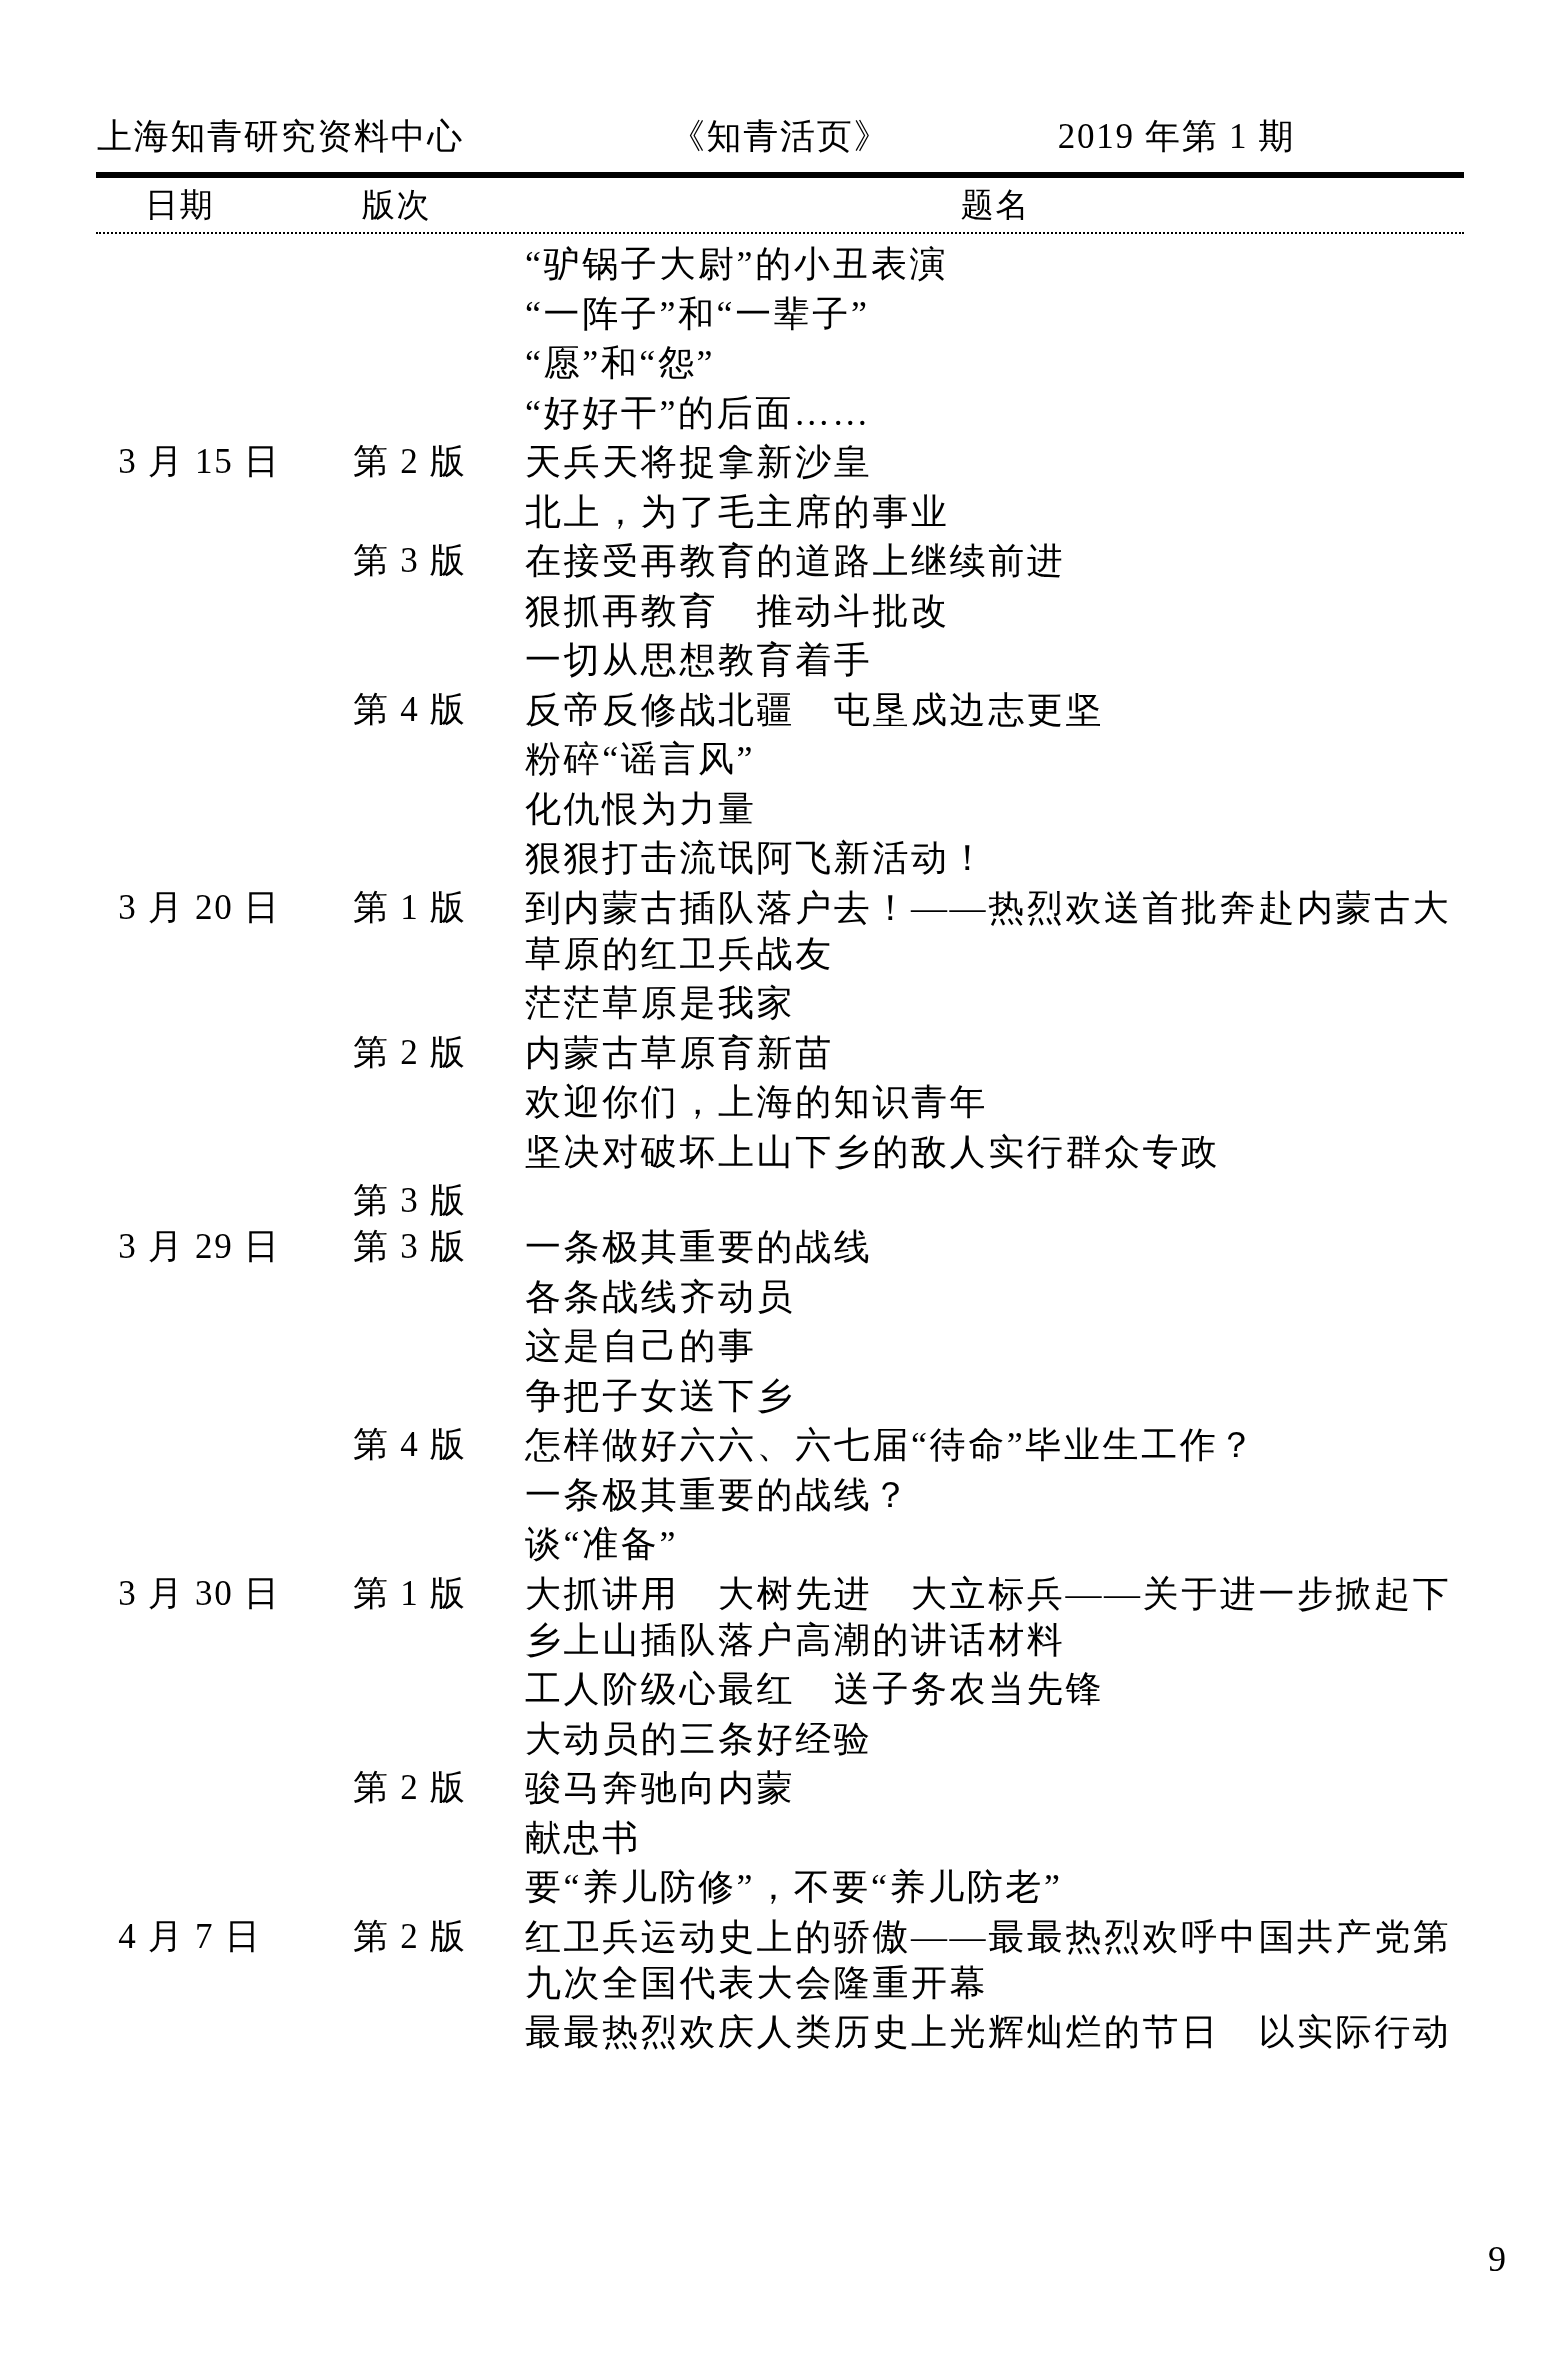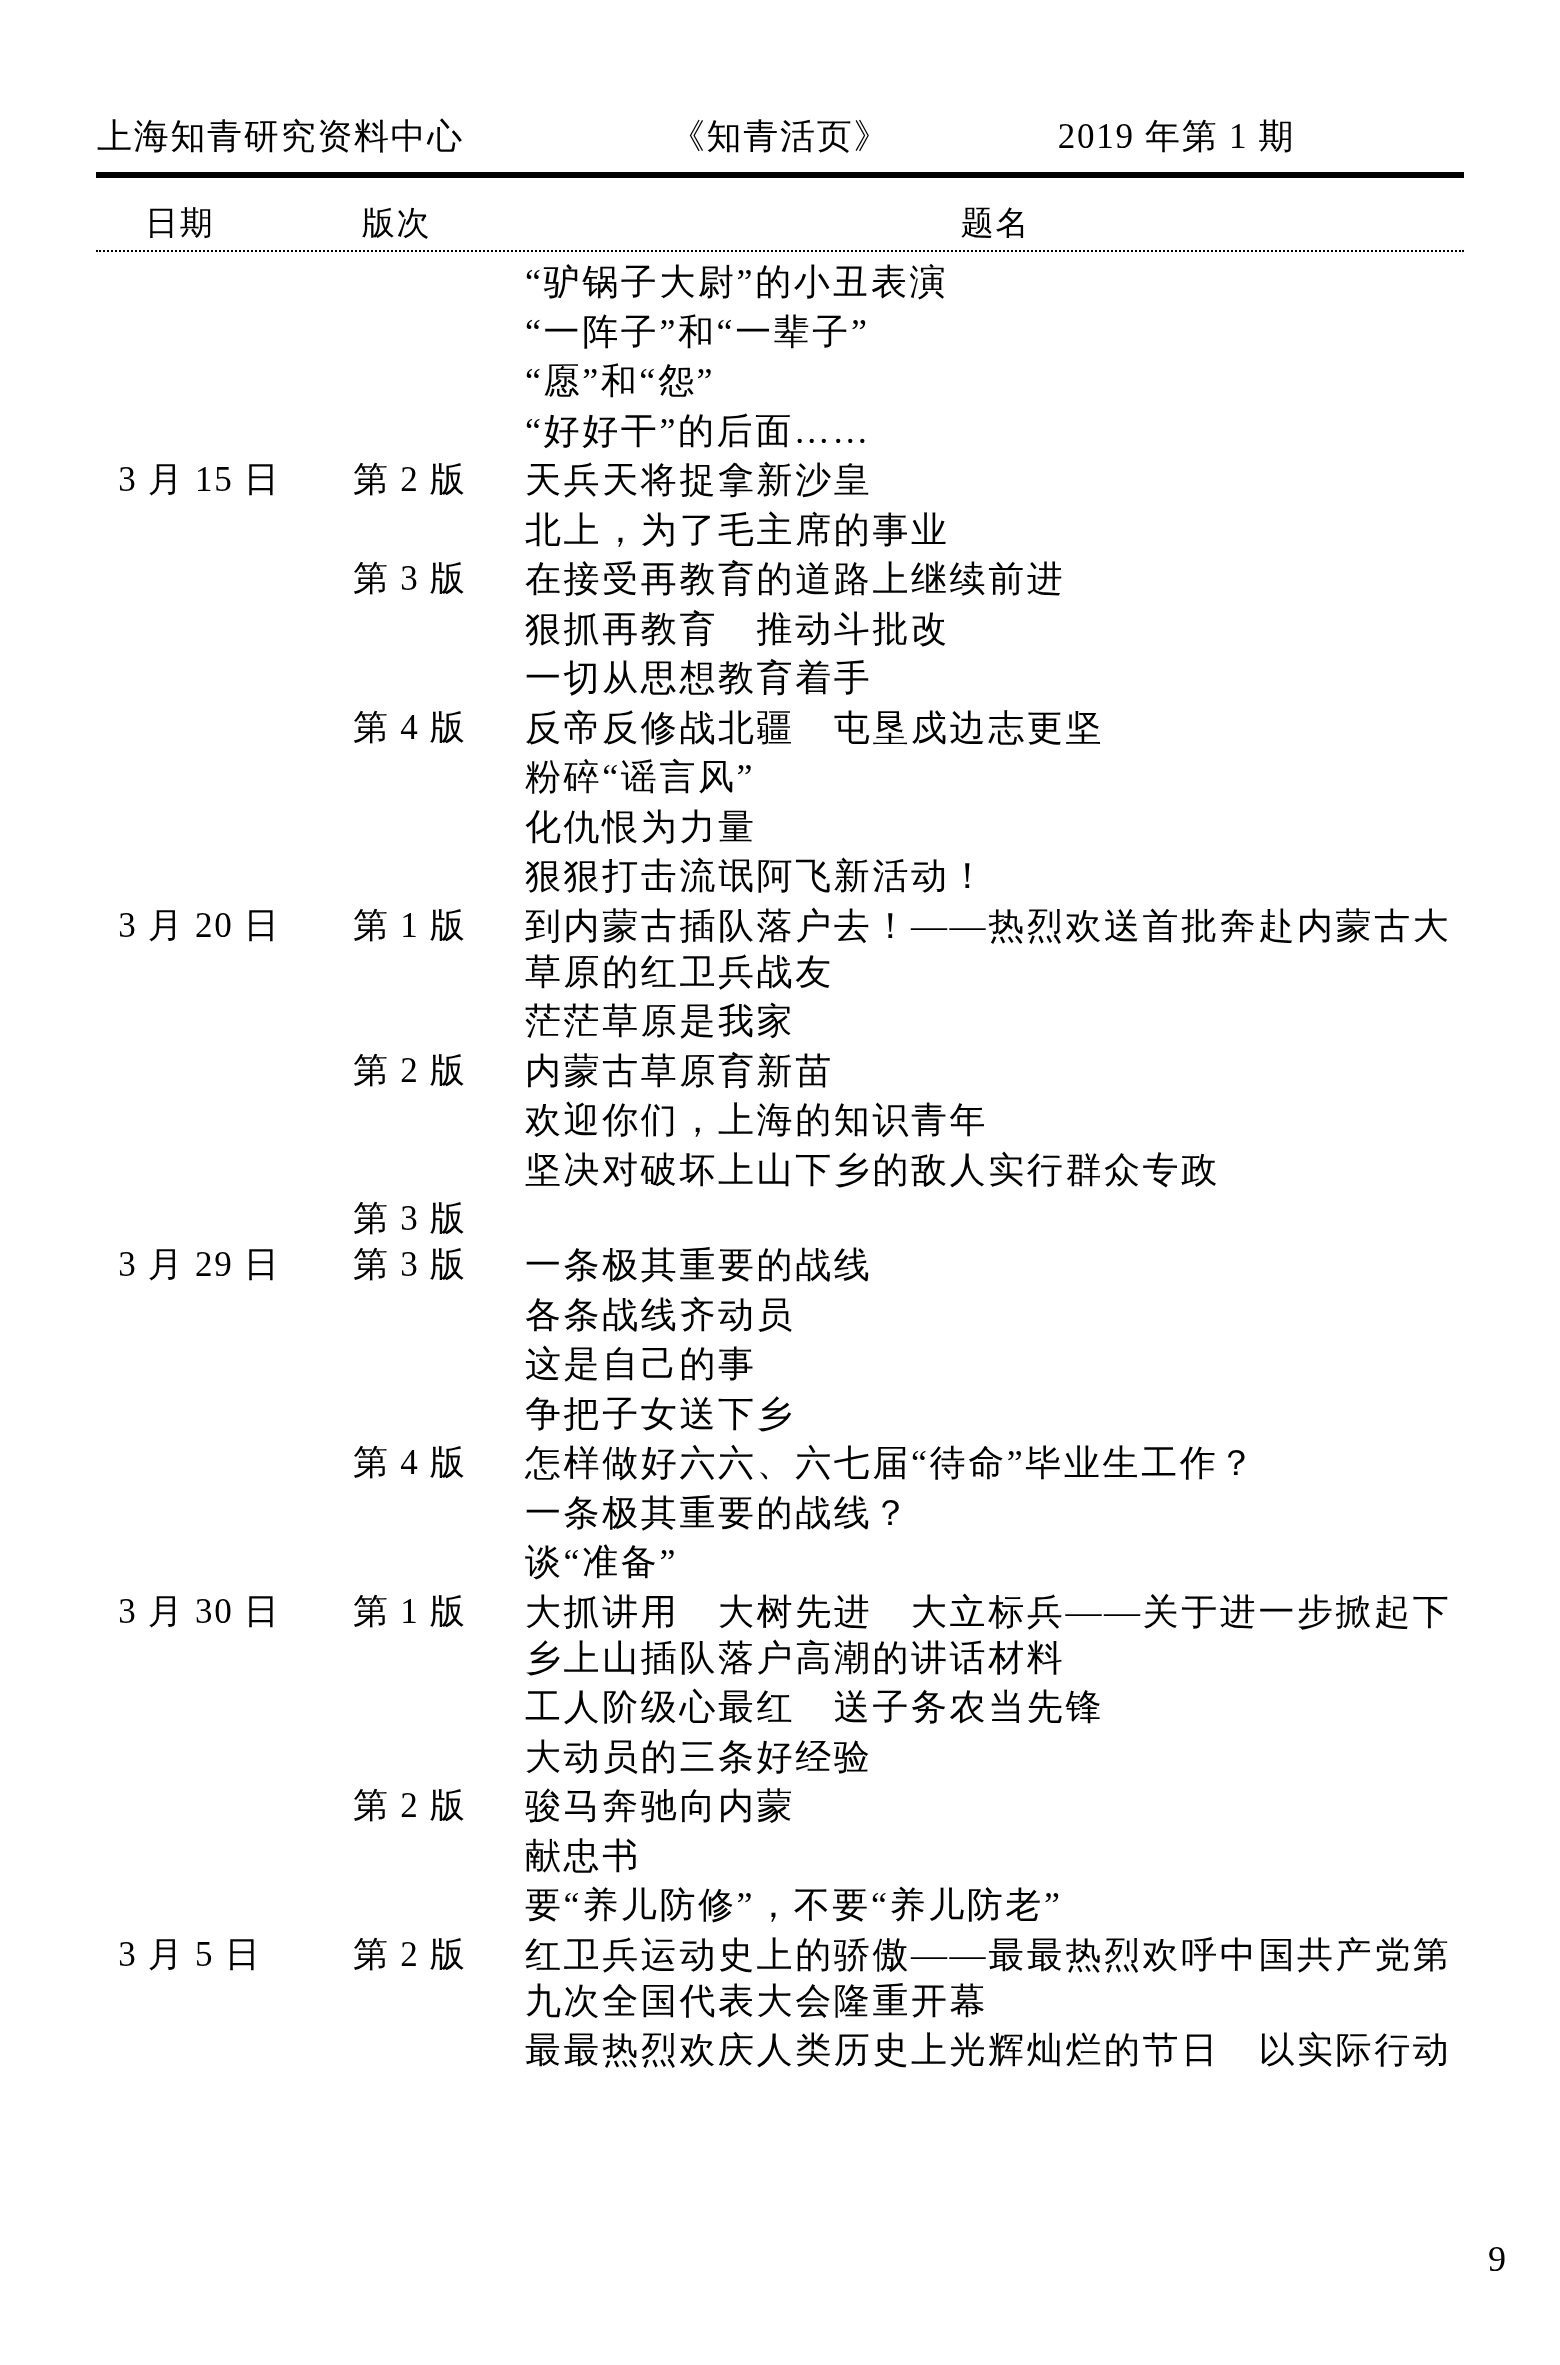--- a/index.html
+++ b/index.html
@@ -25,21 +25,21 @@
   }
   .hdr .h-left  { flex: 1 1 0; text-align: left; }
   .hdr .h-center{ flex: 0 0 auto; text-align: center; }
   .hdr .h-right { flex: 1 1 0; text-align: center; }
   .rule-thick {
     margin: 15.6px 96px 0 96px;
     height: 6px;
     background: #000;
   }
   .colheads {
-    margin: 26px 0 0 113px;
+    margin: 8px 0 0 113px;
     display: grid;
     grid-template-columns: 240px 172px 941px;
     font-size: 33px;
     line-height: 38px;
     letter-spacing: 1.7px;
   }
   .ch-date    { padding-left: 32px; }
   .ch-edition { padding-left: 8.7px; }
   .ch-title   { text-align: center; }
   .rule-dotted {
@@ -197,21 +197,21 @@
     <div class="cell date"></div>
     <div class="cell edition">第 2 版</div>
     <div class="titles">
           <p>骏马奔驰向内蒙</p>
           <p>献忠书</p>
           <p>要“养儿防修”，不要“养儿防老”</p>
         </div>
   </div>
 
   <div class="row">
-    <div class="cell date">3 月 5 日</div>
+    <div class="cell date">4 月 7 日</div>
     <div class="cell edition">第 2 版</div>
     <div class="titles">
           <p>红卫兵运动史上的骄傲——最最热烈欢呼中国共产党第九次全国代表大会隆重开幕</p>
           <p>最最热烈欢庆人类历史上光辉灿烂的节日　以实际行动</p>
         </div>
   </div>
 </div>
 
   <div class="pageno">9</div>
 

